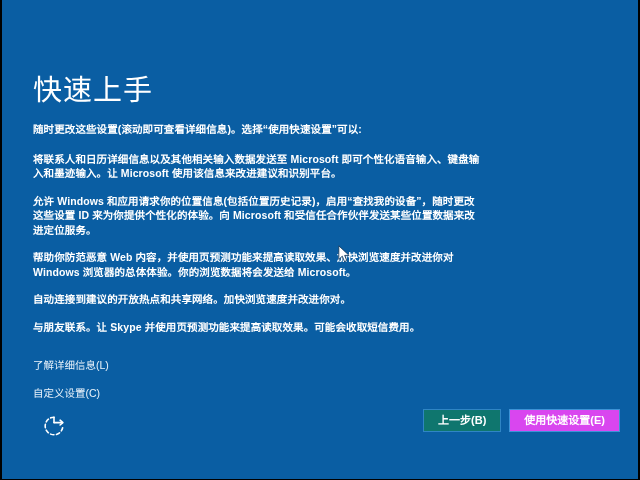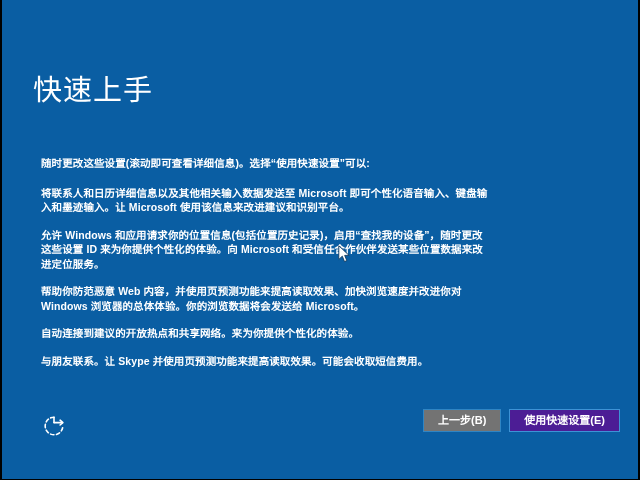--- a/index.html
+++ b/index.html
@@ -35,24 +35,23 @@
     font-weight: 300;
     letter-spacing: 1px;
     line-height: 36px;
     color: #ffffff;
     white-space: nowrap;
   }
 
   
   #body-copy {
     position: absolute;
-    left: 39px;
+    left: 31px;
     top: 122px;
     width: 450px;
-    margin-top: 34px;
   }
   .para {
     font-size: 10.5px;
     line-height: 14.5px;
     color: #ffffff;
     margin: 0 0 13px 0;
     letter-spacing: 0.1px;
     text-align: left;
     font-weight: bold;
   }
@@ -138,42 +137,46 @@
 
 <div id="oobe-screen" style="background: rgb(10, 94, 163);">
 
   <div id="page-title">快速上手</div>
 
   <div id="body-copy">
     <p class="para lead">随时更改这些设置(滚动即可查看详细信息)。选择“使用快速设置”可以:</p>
     <p class="para">将联系人和日历详细信息以及其他相关输入数据发送至 Microsoft 即可个性化语音输入、键盘输入和墨迹输入。让 Microsoft 使用该信息来改进建议和识别平台。</p>
     <p class="para">允许 Windows 和应用请求你的位置信息(包括位置历史记录)，启用“查找我的设备”，随时更改这些设置 ID 来为你提供个性化的体验。向 Microsoft 和受信任合作伙伴发送某些位置数据来改进定位服务。</p>
     <p class="para">帮助你防范恶意 Web 内容，并使用页预测功能来提高读取效果、加快浏览速度并改进你对 Windows 浏览器的总体体验。你的浏览数据将会发送给 Microsoft。</p>
-    <p class="para">自动连接到建议的开放热点和共享网络。来为你提供个性化的体验。</p>
+    <p class="para">自动连接到建议的开放热点和共享网络。加快浏览速度并改进你对。</p>
     <p class="para">与朋友联系。让 Skype 并使用页预测功能来提高读取效果。可能会收取短信费用。</p>
   </div>
 
+  <div id="link-stack">
+    <a class="oobe-link">了解详细信息(L)</a>
+    <a class="oobe-link">自定义设置(C)</a>
+  </div>
 
   <div id="ease-of-access-button" title="轻松使用">
     <span>
       <svg width="26" height="26" viewBox="0 0 26 26" aria-hidden="true">
 
         <path d="M13 4.2 A8.8 8.8 0 1 0 21.8 13" fill="none" stroke="#ffffff" stroke-width="1.6" stroke-linecap="round" stroke-dasharray="3.4 2.6"></path>
 
         <line x1="13" y1="4.4" x2="13" y2="9.6" stroke="#ffffff" stroke-width="1.6" stroke-linecap="round"></line>
 
         <line x1="13" y1="9.6" x2="21.2" y2="9.6" stroke="#ffffff" stroke-width="1.6" stroke-linecap="round"></line>
         <path d="M19.1 7.2 L21.9 9.6 L19.1 12.0" fill="none" stroke="#ffffff" stroke-width="1.6" stroke-linecap="round" stroke-linejoin="round"></path>
       </svg>
     </span>
   </div>
 
   <div id="button-bar">
-    <button class="oobe-button" style="background: #737373;">上一步(B)</button>
-    <button class="oobe-button primary" style="background: #4c1d95;">使用快速设置(E)</button>
+    <button class="oobe-button" style="background: #0f766e;">上一步(B)</button>
+    <button class="oobe-button primary" style="background: #d946ef;">使用快速设置(E)</button>
   </div>
 
   <div id="mouse-cursor" style="left: 336px; top: 245px;">
     <svg width="12" height="19" viewBox="0 0 12 19" aria-hidden="true">
       <path d="M0.8 0.8 L0.8 14.4 L4.3 11.2 L6.5 16.6 L8.8 15.6 L6.7 10.4 L11.1 10.4 Z" fill="#ffffff" stroke="#123a5e" stroke-width="0.9" stroke-linejoin="round"></path>
     </svg>
   </div>
 
 </div>
 

